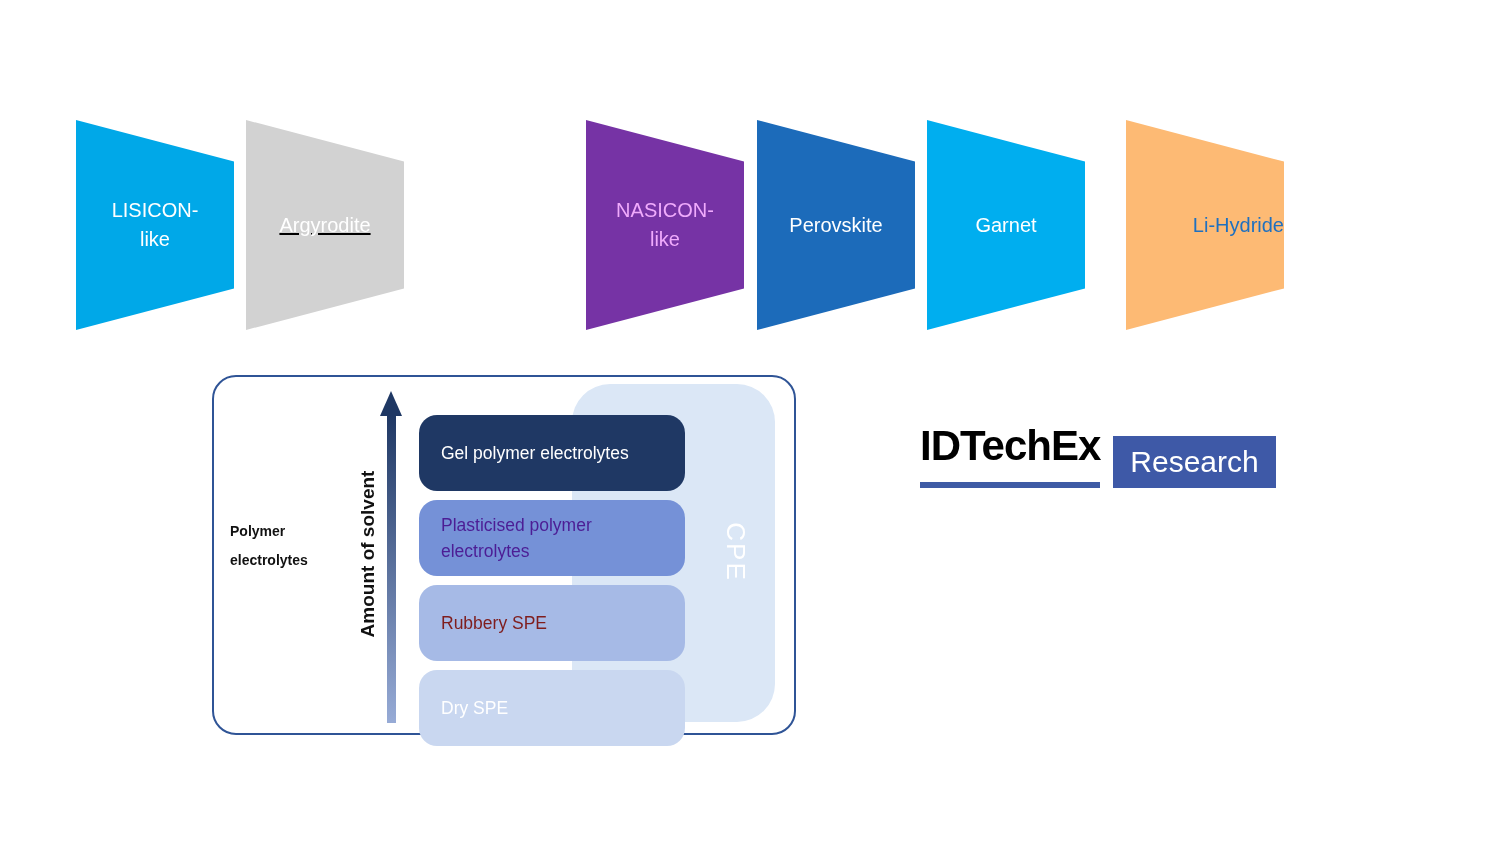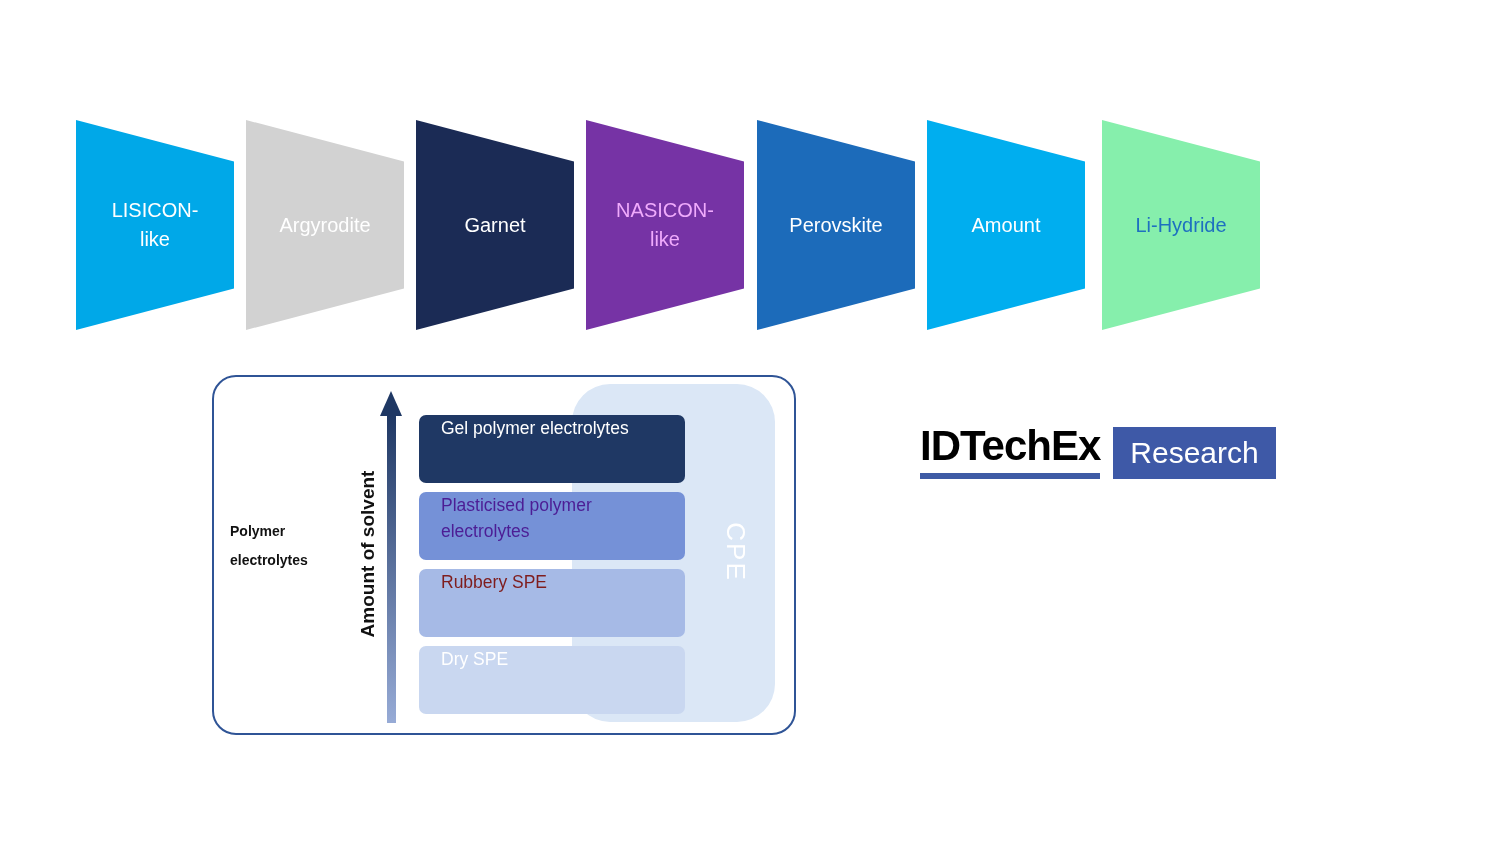--- a/index.html
+++ b/index.html
@@ -78,46 +78,46 @@
   .cpe-text {
     position: absolute;
     left: 163px; top: 168px;
     transform: translate(-50%, -50%) rotate(90deg);
     font-size: 26px;
     letter-spacing: 2px;
   }
   .layer-stack { position: absolute; left: 205px; top: 38px; width: 266px; }
   .layer {
     width: 266px;
-    height: 68px;
+    height: 76px;
     margin-bottom: 9px;
-    border-radius: 7px;
+    border-radius: 18px;
     display: flex;
-    align-items: flex-start;
+    align-items: center;
     box-sizing: border-box;
     padding-left: 22px;
     font-size: 17.5px;
     line-height: 1.5;
     white-space: pre-line;
   }
 
   
   .logo {
     position: absolute;
     left: 920px; top: 425px;
     display: flex;
     align-items: flex-end;
     gap: 13px;
   }
   .brand {
     font-size: 42px;
     font-weight: 700;
     letter-spacing: -1px;
     color: #000000;
-    padding-bottom: 6px;
+    padding-bottom: 15px;
     line-height: 1.0;
   }
   .suffix {
     height: 52px;
     display: flex;
     align-items: center;
     padding: 0 17px;
     color: #ffffff;
     font-size: 30px;
     font-weight: 400;
@@ -126,37 +126,34 @@
 </head>
 <body>
 
 <div class="canvas">
 
   <div class="segment-row">
       <div class="trapezoid" style="left: 76px; background: rgb(0, 168, 232);">
         <span class="seg-label" style="color: rgb(255, 255, 255);">LISICON-
 like</span>
       </div>
-      <div class="trapezoid" style="left: 246px; background: rgb(210, 210, 210);">
+      <div class="trapezoid" style="left: 246px; background: rgb(210, 210, 210); text-decoration: underline;">
         <span class="seg-label" style="color: rgb(255, 255, 255);">Argyrodite</span>
-      </div>
-      <div class="trapezoid" style="left: 416px; background: rgb(27, 43, 85);">
-        <span class="seg-label" style="color: rgb(255, 255, 255);">Garnet</span>
       </div>
       <div class="trapezoid" style="left: 586px; background: rgb(118, 51, 165);">
         <span class="seg-label" style="color: #f0abfc;">NASICON-
 like</span>
       </div>
       <div class="trapezoid" style="left: 757px; background: rgb(28, 107, 186);">
         <span class="seg-label" style="color: rgb(255, 255, 255); text-align: right;">Perovskite</span>
       </div>
       <div class="trapezoid" style="left: 927px; background: rgb(0, 174, 239);">
-        <span class="seg-label" style="color: rgb(255, 255, 255);">Amount</span>
+        <span class="seg-label" style="color: rgb(255, 255, 255);">Garnet</span>
       </div>
-      <div class="trapezoid" style="left: 1102px; background: #86efac;">
+      <div class="trapezoid" style="left: 1126px; background: #fdba74; justify-content: flex-end;">
         <span class="seg-label" style="color: rgb(30, 112, 192);">Li-Hydride</span>
       </div>
     </div>
 
   <div class="panel" style="border-color: rgb(47, 84, 150);">
     <div class="side-label">Polymer
 electrolytes</div>
 
     <div class="axis-label">Amount of solvent</div>
 

